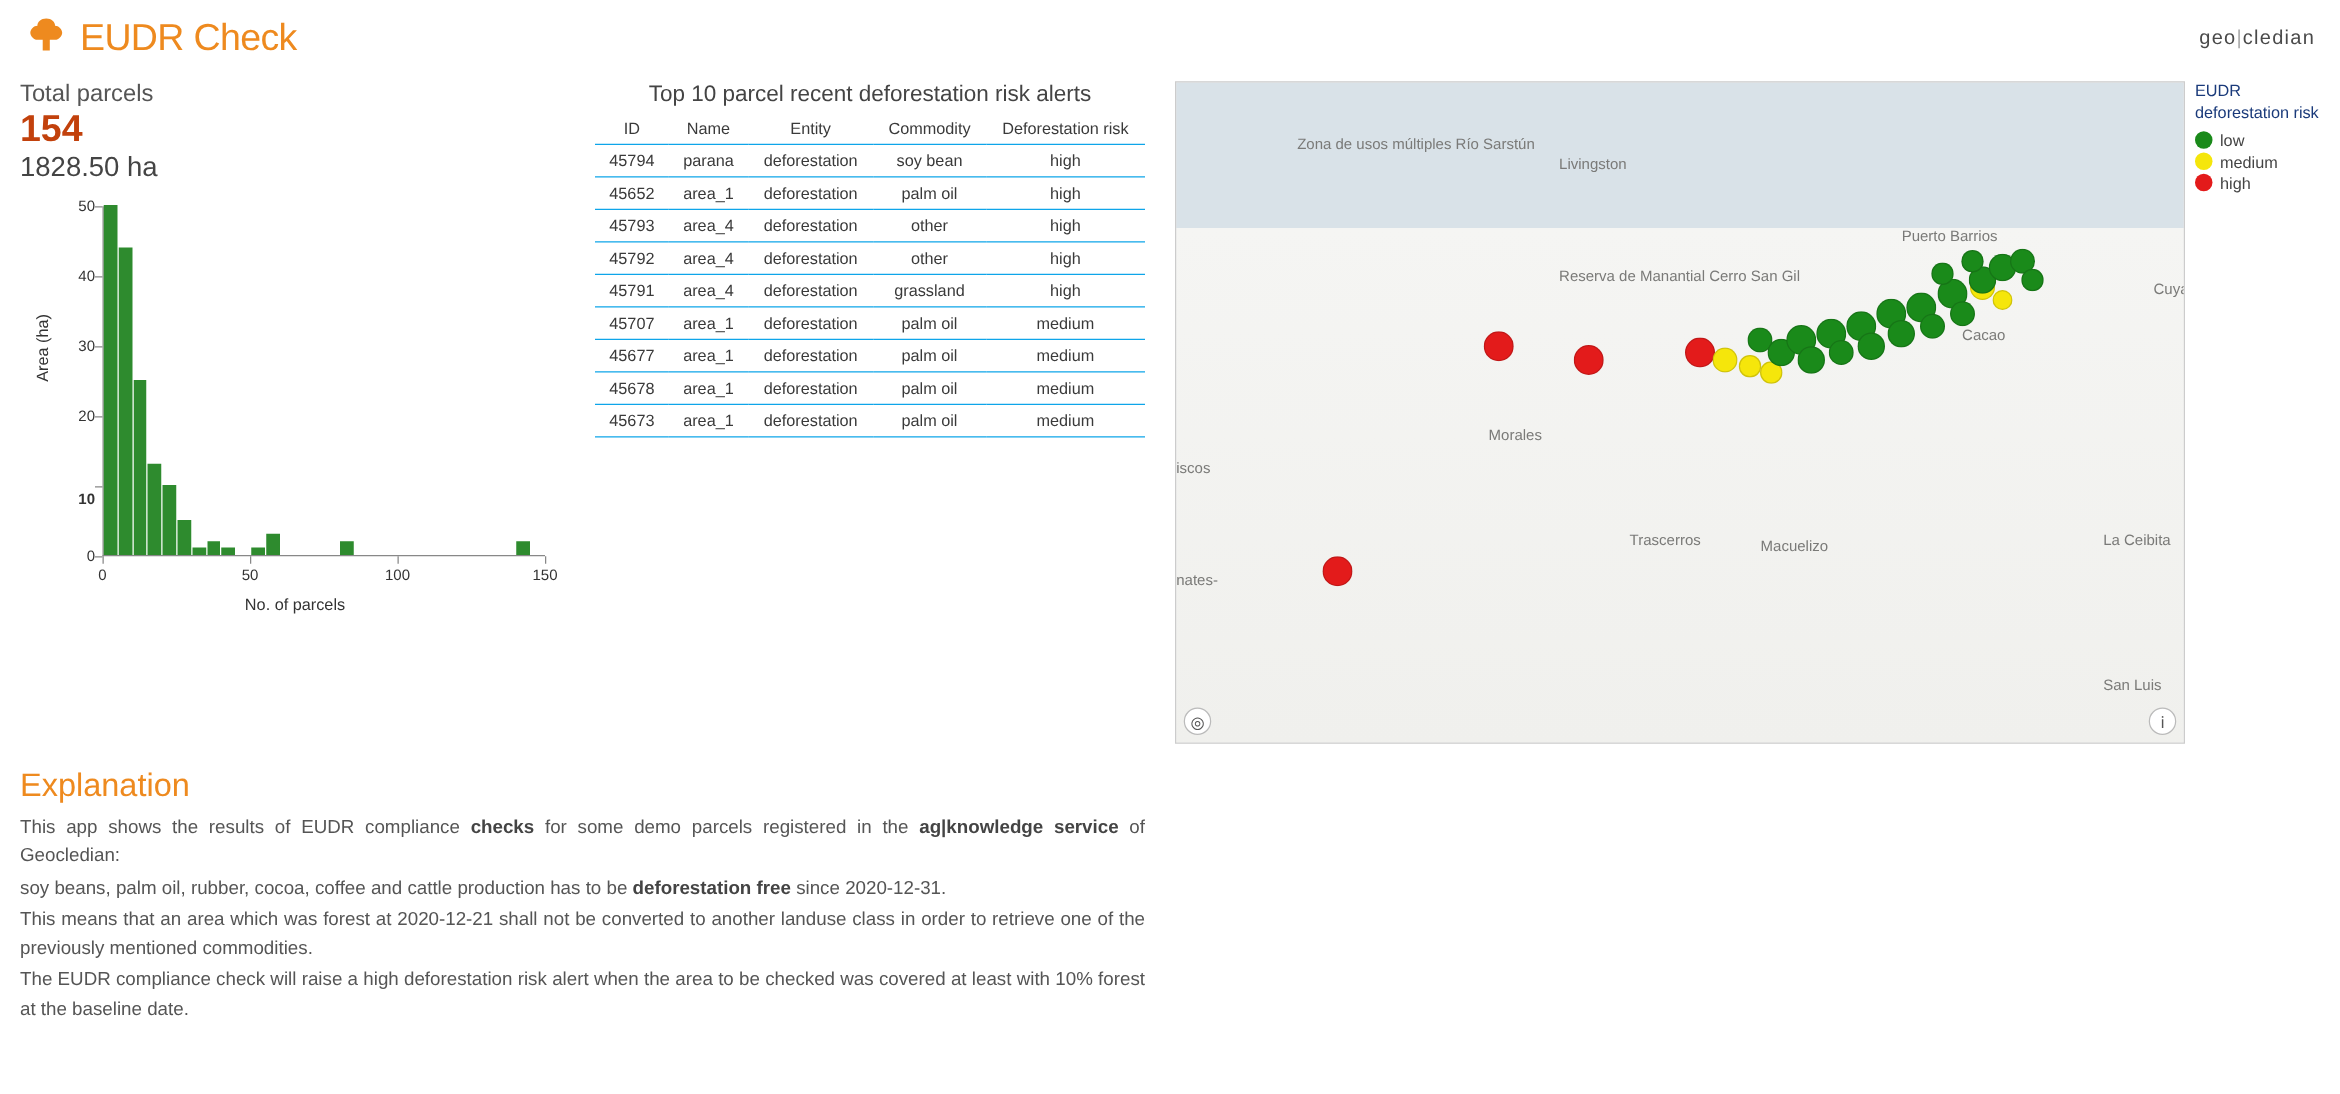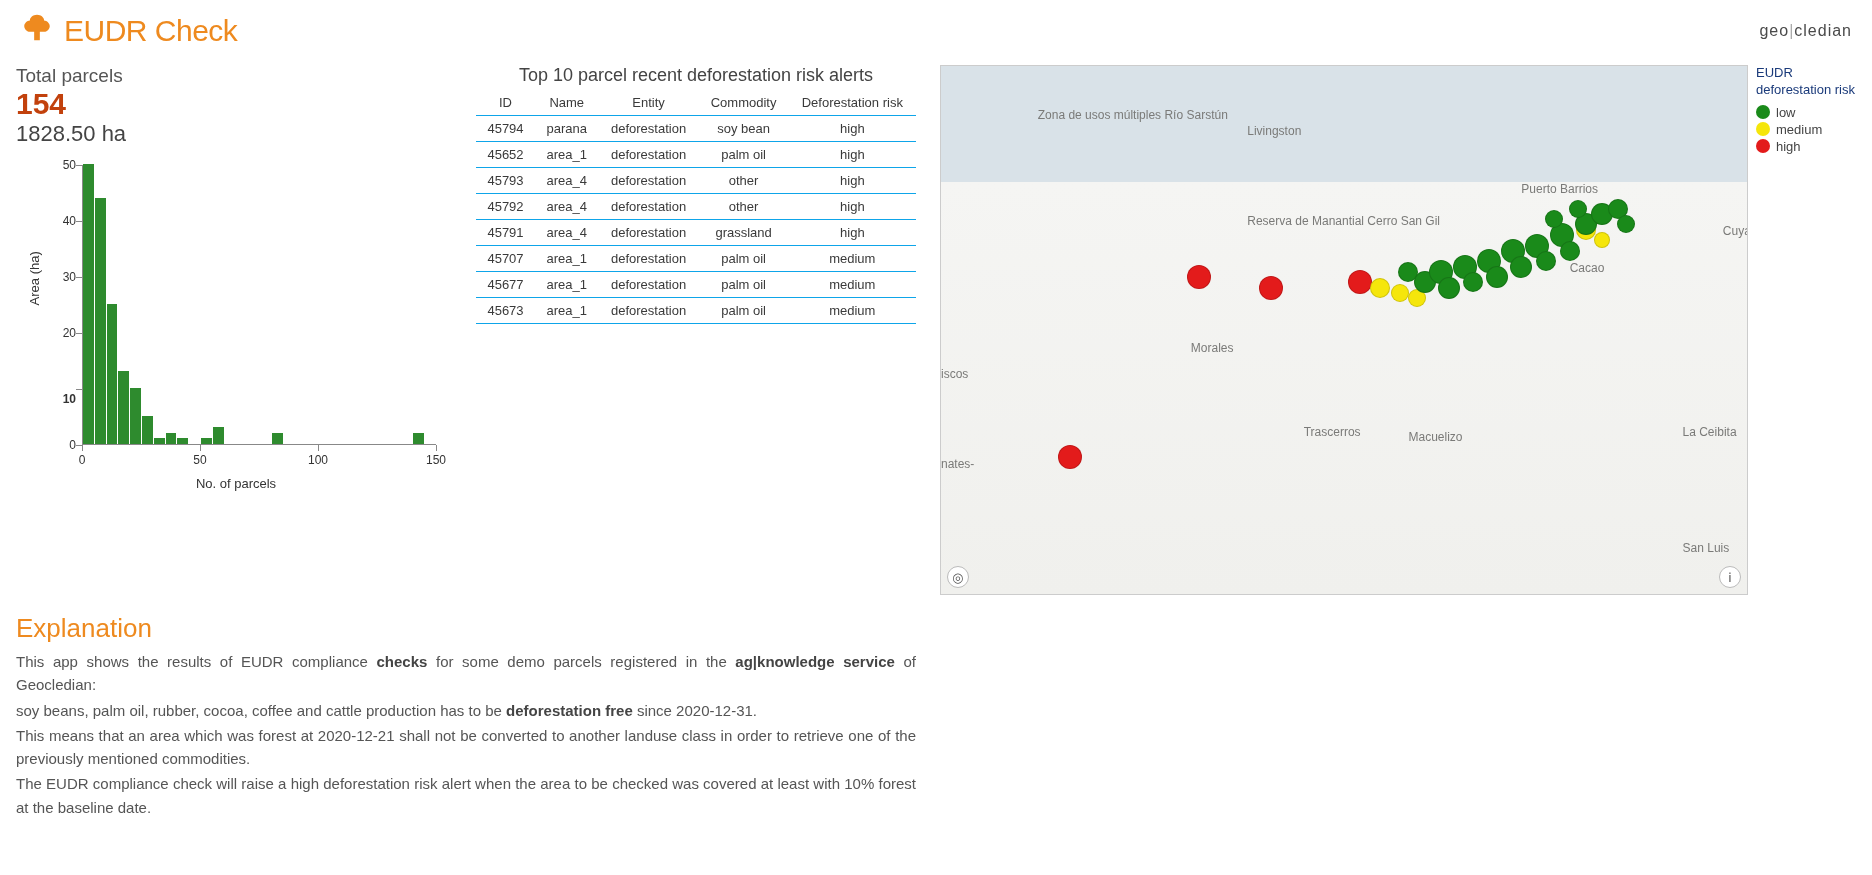--- a/index.html
+++ b/index.html
@@ -161,20 +161,27 @@
             </tr>
             <tr>
               <td>45707</td>
               <td>area_1</td>
               <td>deforestation</td>
               <td>palm oil</td>
               <td>medium</td>
             </tr>
             <tr>
               <td>45677</td>
+              <td>area_1</td>
+              <td>deforestation</td>
+              <td>palm oil</td>
+              <td>medium</td>
+            </tr>
+            <tr>
+              <td>45678</td>
               <td>area_1</td>
               <td>deforestation</td>
               <td>palm oil</td>
               <td>medium</td>
             </tr>
             <tr>
               <td>45673</td>
               <td>area_1</td>
               <td>deforestation</td>
               <td>palm oil</td>

